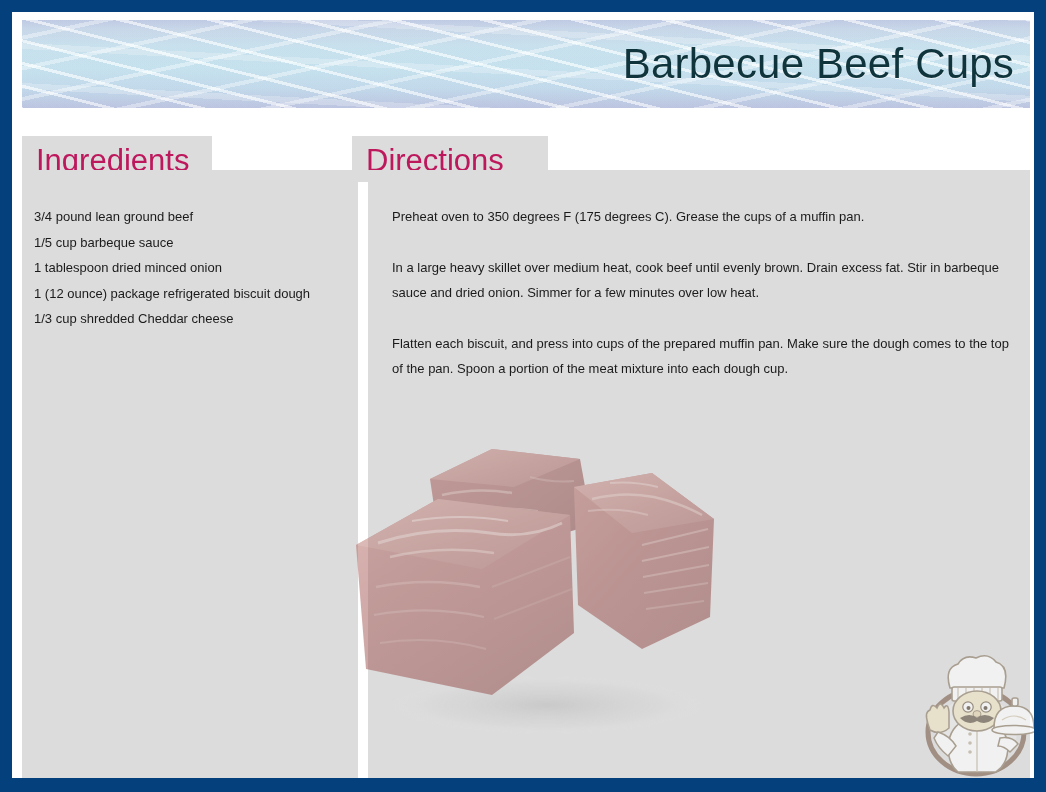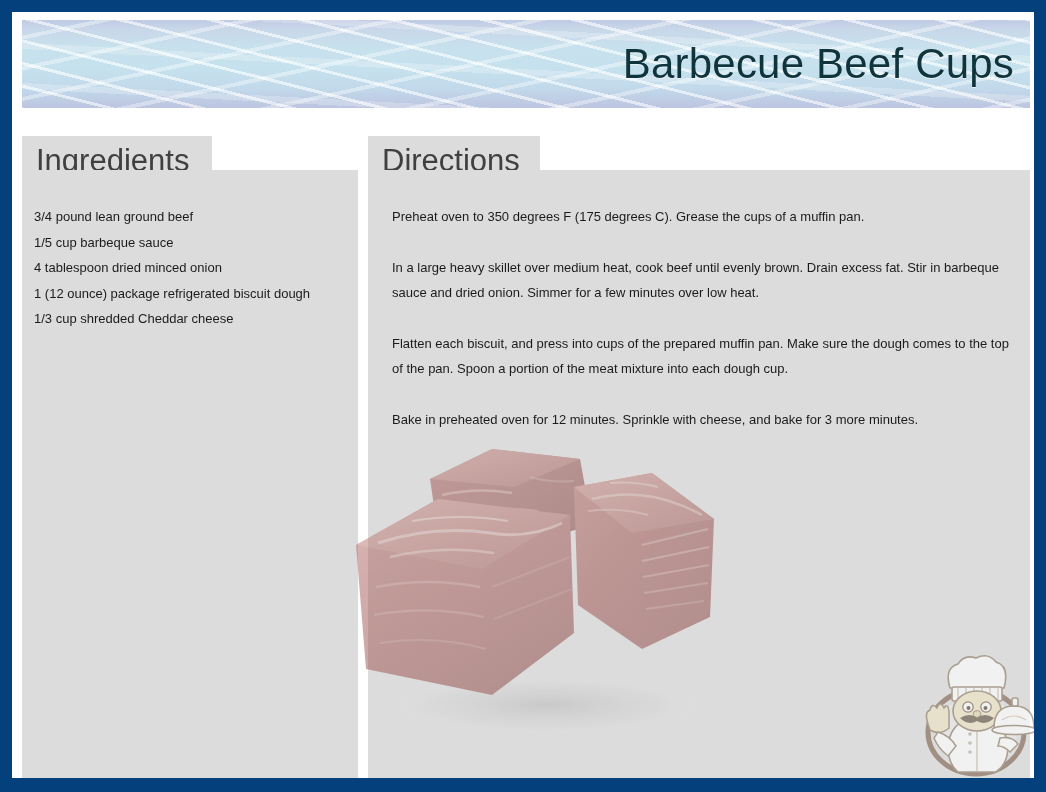--- a/index.html
+++ b/index.html
@@ -98,37 +98,37 @@
     left: 356px;
     top: 158px;
     width: 662px;
     height: 608px;
   }
 
   
   .heading-tab {
     position: absolute;
     background: #dcdcdc;
-    color: #404040;
+    color: #be185d;
     font-size: 31px;
     line-height: 42px;
     padding: 4px 0 2px 14px;
     box-sizing: border-box;
     white-space: nowrap;
   }
   #ingredients-heading {
     left: 10px;
     top: 124px;
     width: 190px;
     height: 46px;
   }
   #directions-heading {
-    left: 356px;
+    left: 340px;
     top: 124px;
-    width: 172px;
+    width: 196px;
     height: 46px;
   }
 
   .panel-body {
     position: absolute;
     color: #1b1b1b;
     font-size: 13px;
     line-height: 25.5px;
   }
   #ingredients-body {
@@ -183,21 +183,21 @@
     <div id="banner">
       <div class="weave"></div>
       <div id="banner-title">Barbecue Beef Cups</div>
     </div>
 
     <div id="ingredients-heading" class="heading-tab">Ingredients</div>
     <div id="ingredients-panel" class="panel"></div>
     <div id="ingredients-body" class="panel-body">
       <div class="ing-line">3/4 pound lean ground beef</div>
       <div class="ing-line">1/5 cup barbeque sauce</div>
-      <div class="ing-line">4 tablespoon dried minced onion</div>
+      <div class="ing-line">1 tablespoon dried minced onion</div>
       <div class="ing-line">1 (12 ounce) package refrigerated biscuit dough</div>
       <div class="ing-line">1/3 cup shredded Cheddar cheese</div>
     </div>
 
     <div id="directions-heading" class="heading-tab">Directions</div>
     <div id="directions-panel" class="panel"></div>
 
     <div id="beef-photo">
       <svg viewBox="0 0 420 312" width="420" height="312" xmlns="http://www.w3.org/2000/svg">
         <defs>
@@ -268,21 +268,20 @@
           <path d="M150 150 L228 120" stroke="#c59a95" stroke-width="2" fill="none" opacity="0.3"></path>
           <path d="M152 182 L230 152" stroke="#c59a95" stroke-width="2" fill="none" opacity="0.28"></path>
         </g>
       </svg>
     </div>
 
     <div id="directions-body" class="panel-body">
       <p>Preheat oven to 350 degrees F (175 degrees C). Grease the cups of a muffin pan.</p>
       <p>In a large heavy skillet over medium heat, cook beef until evenly brown. Drain excess fat. Stir in barbeque sauce and dried onion. Simmer for a few minutes over low heat.</p>
       <p>Flatten each biscuit, and press into cups of the prepared muffin pan. Make sure the dough comes to the top of the pan. Spoon a portion of the meat mixture into each dough cup.</p>
-      <p>Bake in preheated oven for 12 minutes. Sprinkle with cheese, and bake for 3 more minutes.</p>
     </div>
 
     <div id="chef-logo">
       <svg viewBox="0 0 116 128" width="116" height="128" xmlns="http://www.w3.org/2000/svg">
 
         <g stroke="#6b4a33" stroke-width="5" fill="none" opacity="0.85">
           <ellipse cx="56" cy="82" rx="48" ry="42"></ellipse>
         </g>
         <ellipse cx="56" cy="82" rx="41" ry="35" fill="#ffffff" opacity="0.35"></ellipse>
 

